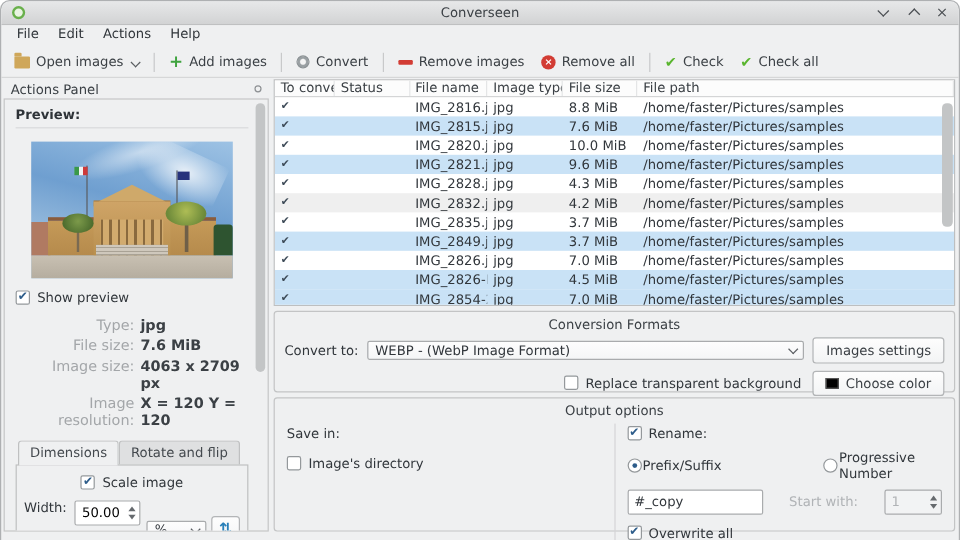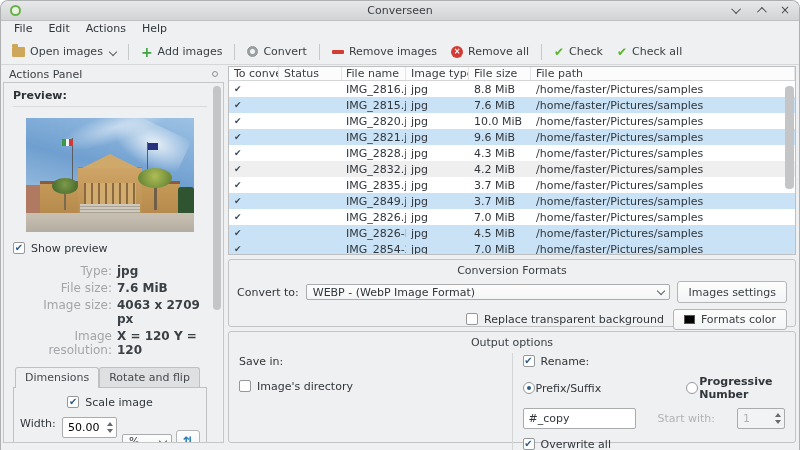--- a/index.html
+++ b/index.html
@@ -141,21 +141,21 @@
   .swatch { width:11px; height:9px; background:#000; border:1px solid #555; }
 
   .out-cols { display:flex; margin-top:1px; }
   .out-left { flex:1; padding:2px 10px 0 2px; border-right:1px solid #d4d5d6; }
   .out-right { flex:1; padding:2px 2px 0 10px; }
   .save-row { display:flex; align-items:center; gap:7px; margin-top:5px; }
   .dots-btn { width:28px; height:21px; padding:0; }
   .mt10 { margin-top:12px; } .mt8 { margin-top:9px; }
   .radio-row { display:flex; align-items:center; margin-top:7px; }
   .radio-item { display:flex; align-items:center; gap:1px; }
-  .radio-item.second { margin-left:85px;font-weight:bold; }
+  .radio-item.second { margin-left:85px; }
   .rename-row { display:flex; align-items:center; gap:22px; margin-top:7px; }
   .rename-row .input { flex:1; }
   .startwith { color:#b0b3b6; white-space:nowrap; }
   .spin.disabled { background:#f2f3f4; color:#b0b3b6; width:48px; flex:0 0 48px; }
   .spin.disabled input { color:#b0b3b6; }
 </style>
 </head>
 <body>
 
 <div class="window">
@@ -428,21 +428,21 @@
           </span>
           <span class="btn" style="height:22px">Images settings</span>
         </div>
         <div class="conv-row2">
           <span class="ctl-row">
             <span class="cb"></span>
             <span>Replace transparent background</span>
           </span>
           <span class="btn" style="height:21px">
             <span class="swatch"></span>
-            <span>Formats color</span>
+            <span>Choose color</span>
           </span>
         </div>
       </div>
 
       <div class="groupbox" style="height:112px">
         <div class="gtitle">Output options</div>
         <div class="out-cols">
           <div class="out-left">
             <div>Save in:</div>
             <div class="ctl-row mt10">

